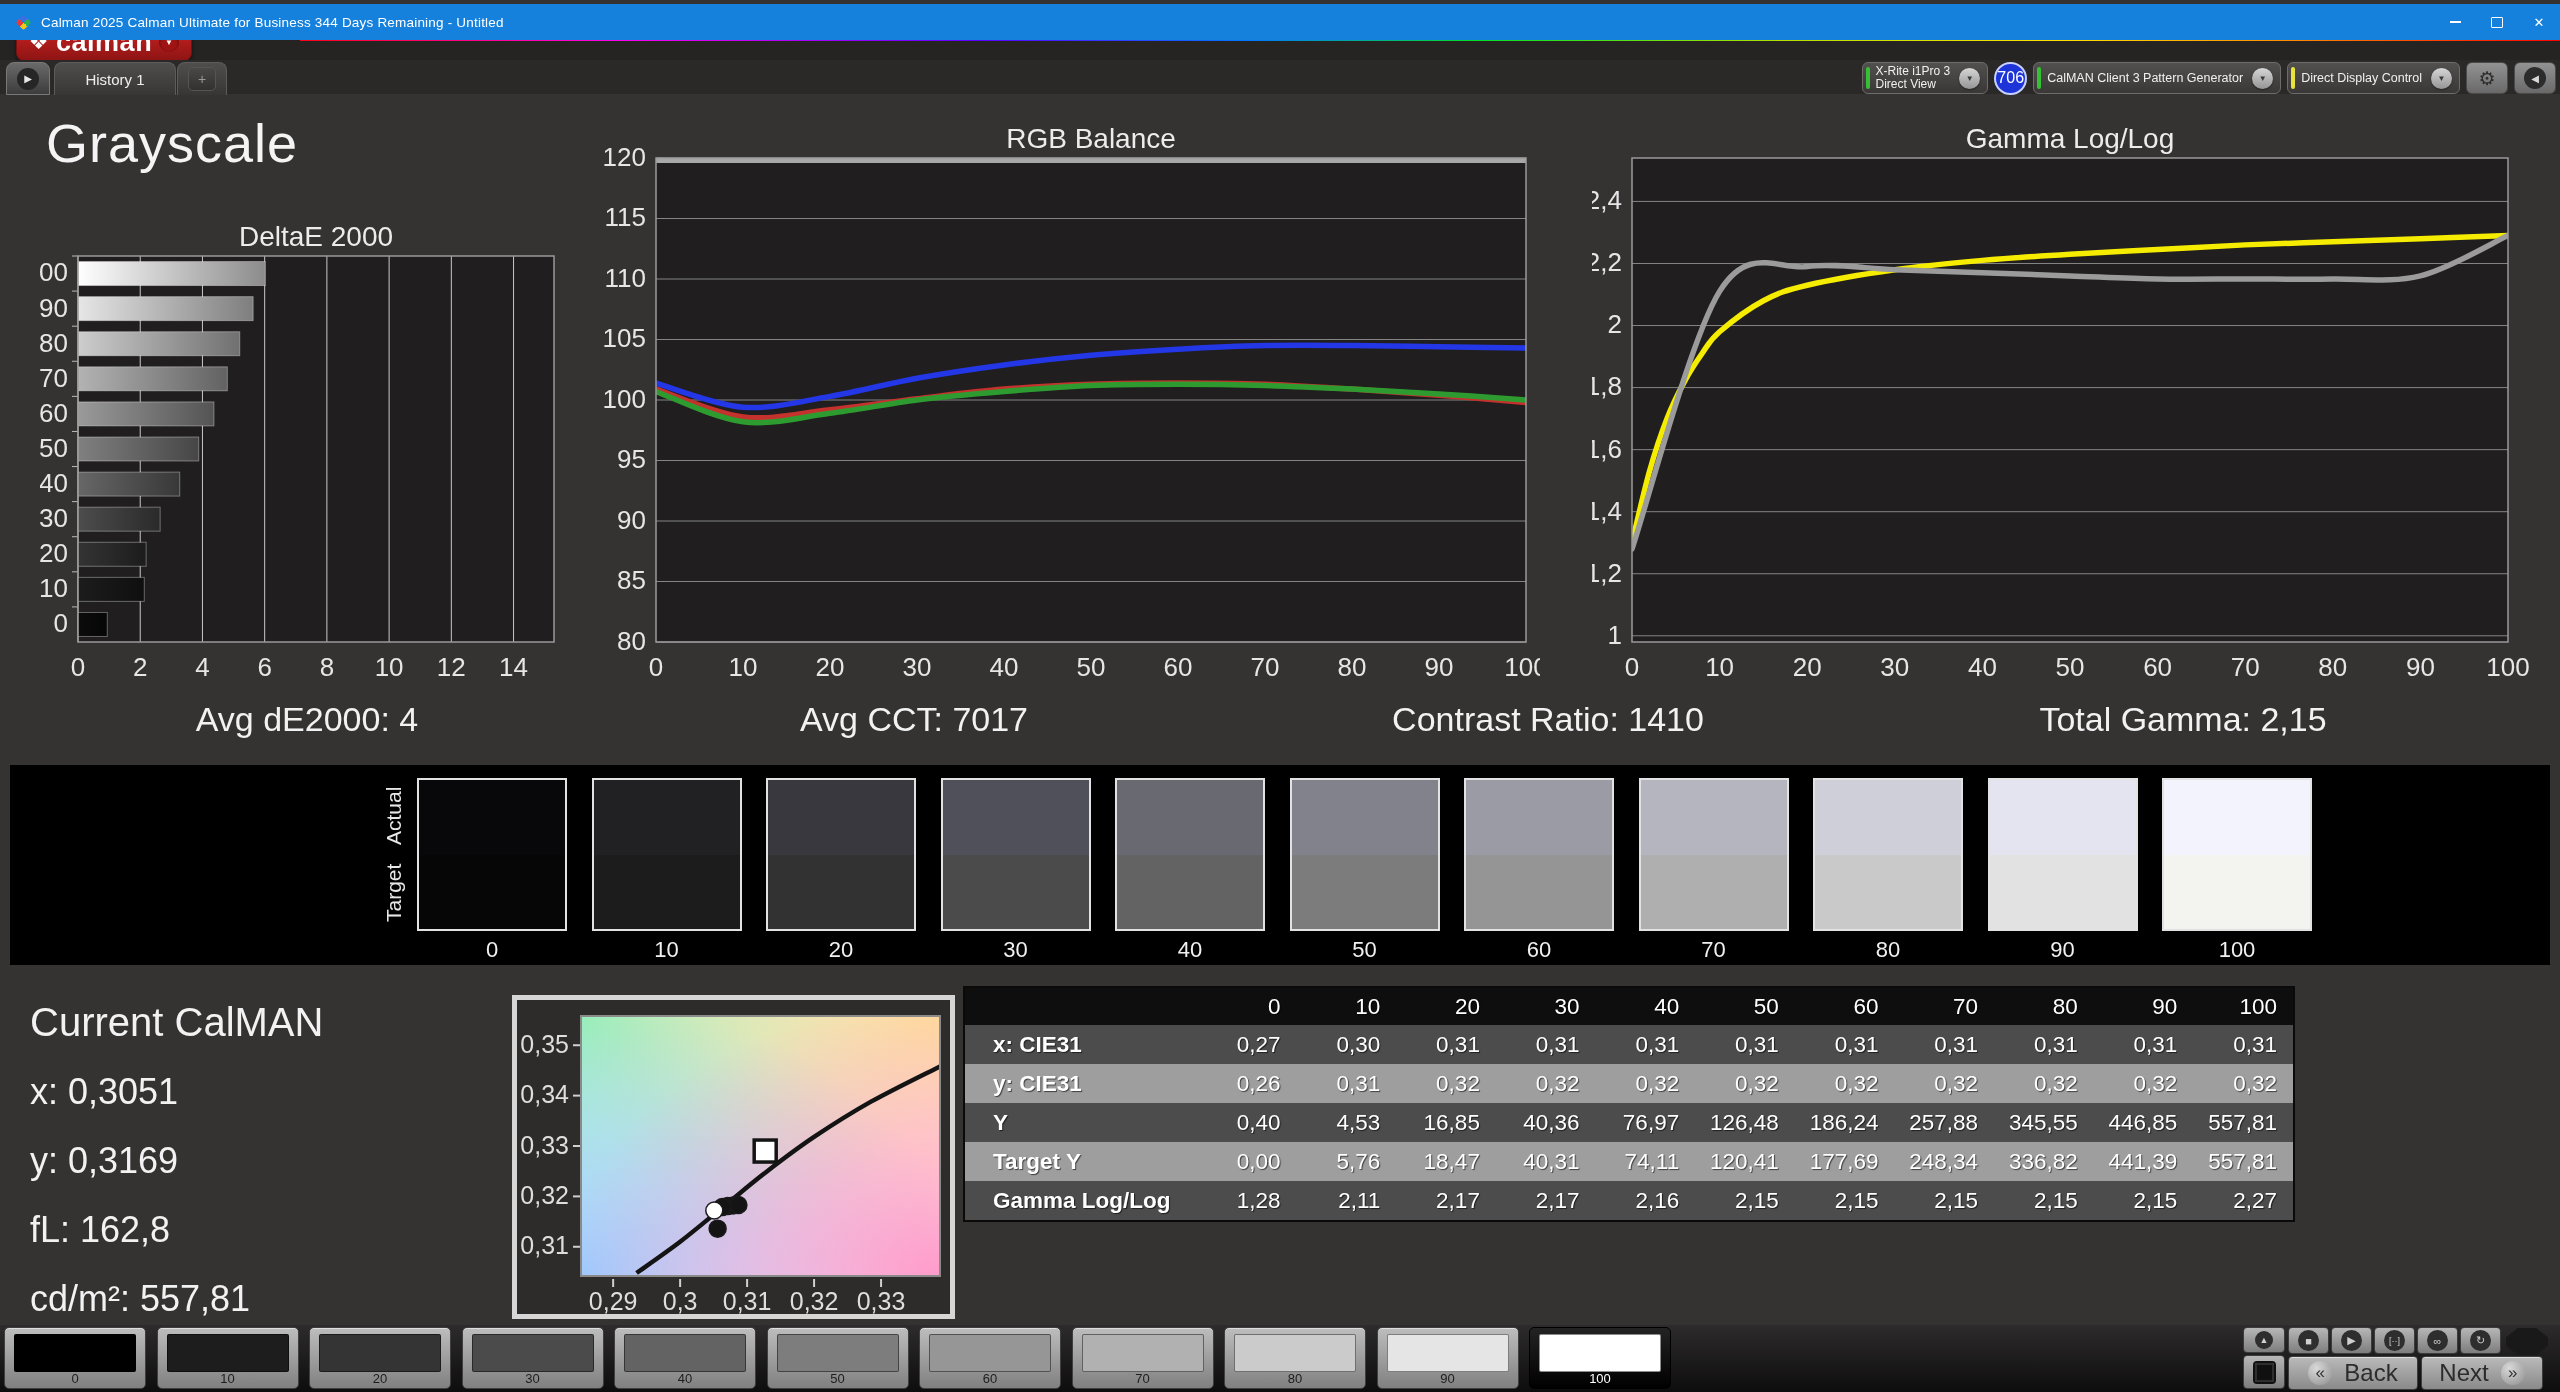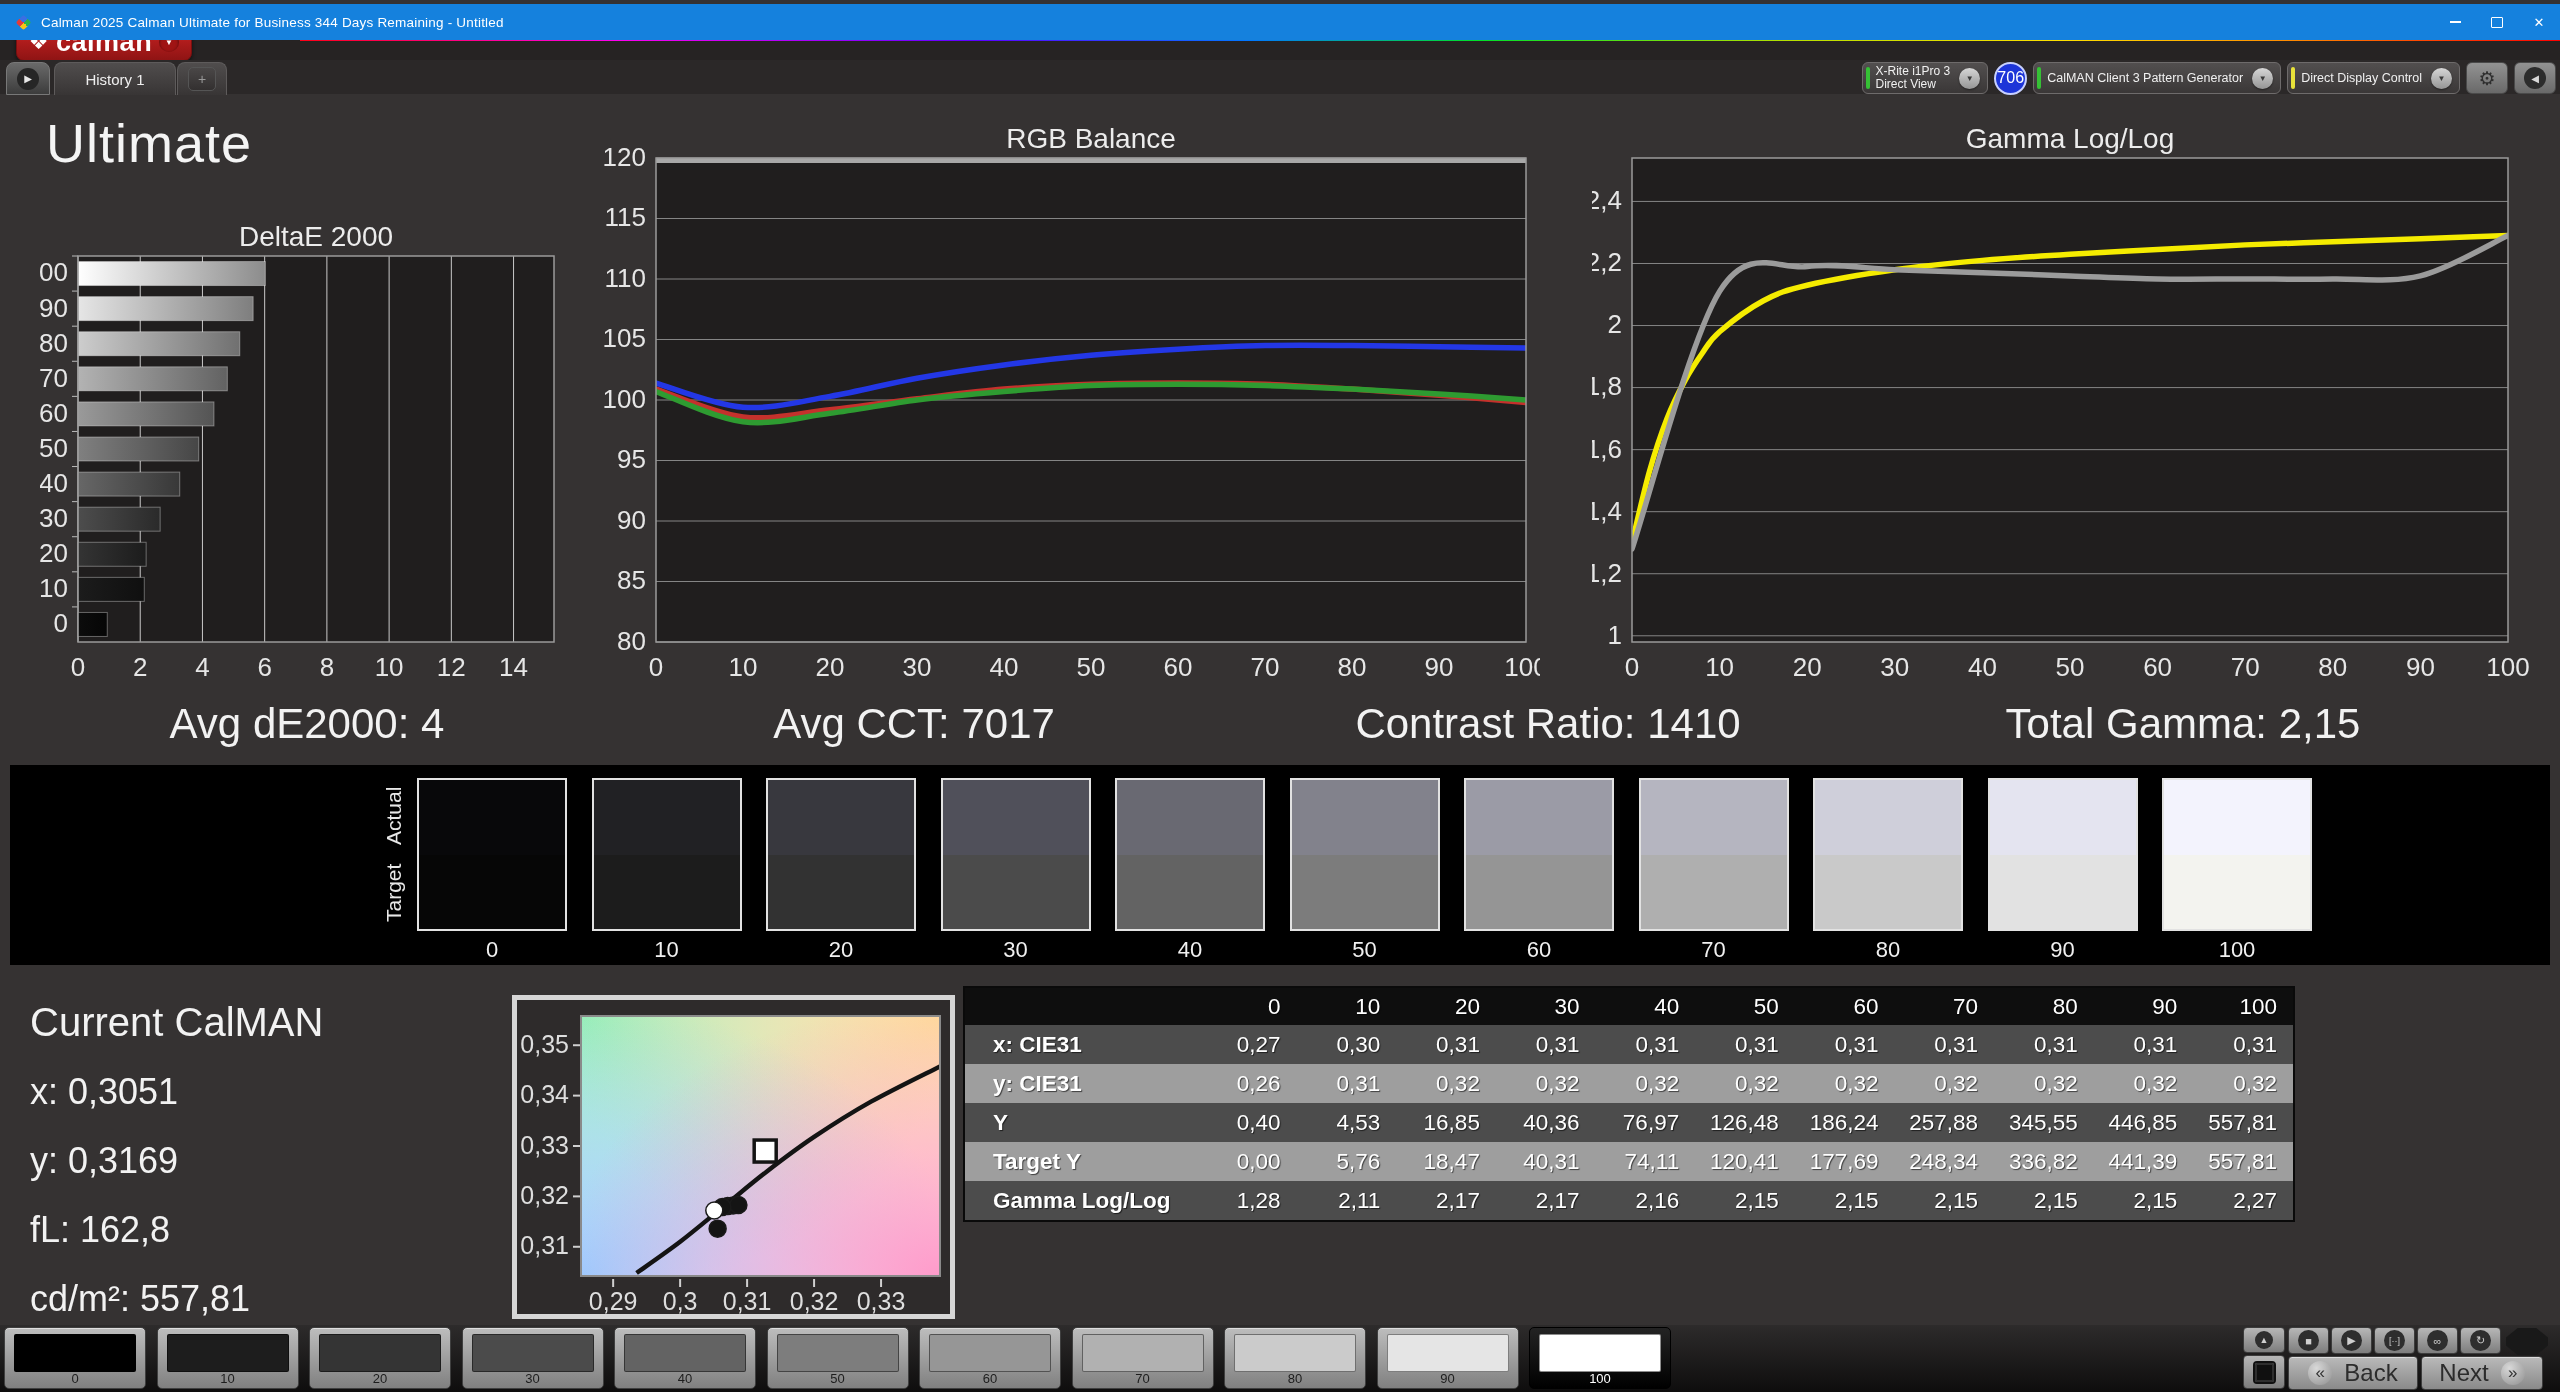--- a/index.html
+++ b/index.html
@@ -56,21 +56,21 @@
                display:flex;align-items:center;justify-content:center;}
   
   .page-title{position:absolute;left:46px;top:112px;font-size:54px;font-weight:400;color:#f4f4f4;letter-spacing:1px;}
   .chart{position:absolute;}
   #chart-deltae{left:40px;top:226px;}
   #chart-rgb{left:600px;top:128px;}
   #chart-gamma{left:1592px;top:128px;}
   svg text{font-family:"Liberation Sans",sans-serif;}
   .ax{fill:#e6e6e6;font-size:26px;}
   .ctitle{fill:#ececec;font-size:28px;}
-  .stat{position:absolute;top:700px;transform:translateX(-50%);font-size:42px;color:#f2f2f2;white-space:nowrap;}
+  .stat{position:absolute;top:700px;transform:translateX(-50%);font-size:34px;color:#f2f2f2;white-space:nowrap;}
   
   .strip{position:absolute;left:10px;top:765px;width:2540px;height:200px;background:#000;}
   .vlab{position:absolute;left:372px;width:26px;color:#e8e8e8;font-size:21px;
         writing-mode:vertical-rl;transform:rotate(180deg);text-align:center;}
   .swatch{position:absolute;top:13px;width:150px;height:153px;border:2px solid #e2e2e2;box-sizing:border-box;}
   .swatch .half{position:absolute;left:0;width:100%;height:50%;}
   .swatch .a{top:0;} .swatch .t{bottom:0;}
   .sw-label{position:absolute;top:172px;width:150px;text-align:center;color:#f0f0f0;font-size:22px;}
   
   .current{position:absolute;left:30px;top:1000px;color:#f2f2f2;}
@@ -175,21 +175,21 @@
       </div>
       <div class="icon-btn">
         <span>⚙</span>
       </div>
       <div class="icon-btn">
         <span class="c">◀</span>
       </div>
     </div>
   </div>
 
-  <div class="page-title">Ultimate</div>
+  <div class="page-title">Grayscale</div>
 
   <div id="chart-deltae" class="chart"><svg width="520" height="455" viewBox="0 0 520 455" xmlns="http://www.w3.org/2000/svg">
         <defs>
           <linearGradient id="bg0" x1="0" y1="0" x2="1" y2="0">
             <stop offset="0" stop-color="#ffffff"></stop>
             <stop offset="1" stop-color="rgb(140,140,140)"></stop>
           </linearGradient>
           <linearGradient id="bg1" x1="0" y1="0" x2="1" y2="0">
             <stop offset="0" stop-color="#e6e6e6"></stop>
             <stop offset="1" stop-color="rgb(126,126,126)"></stop>

